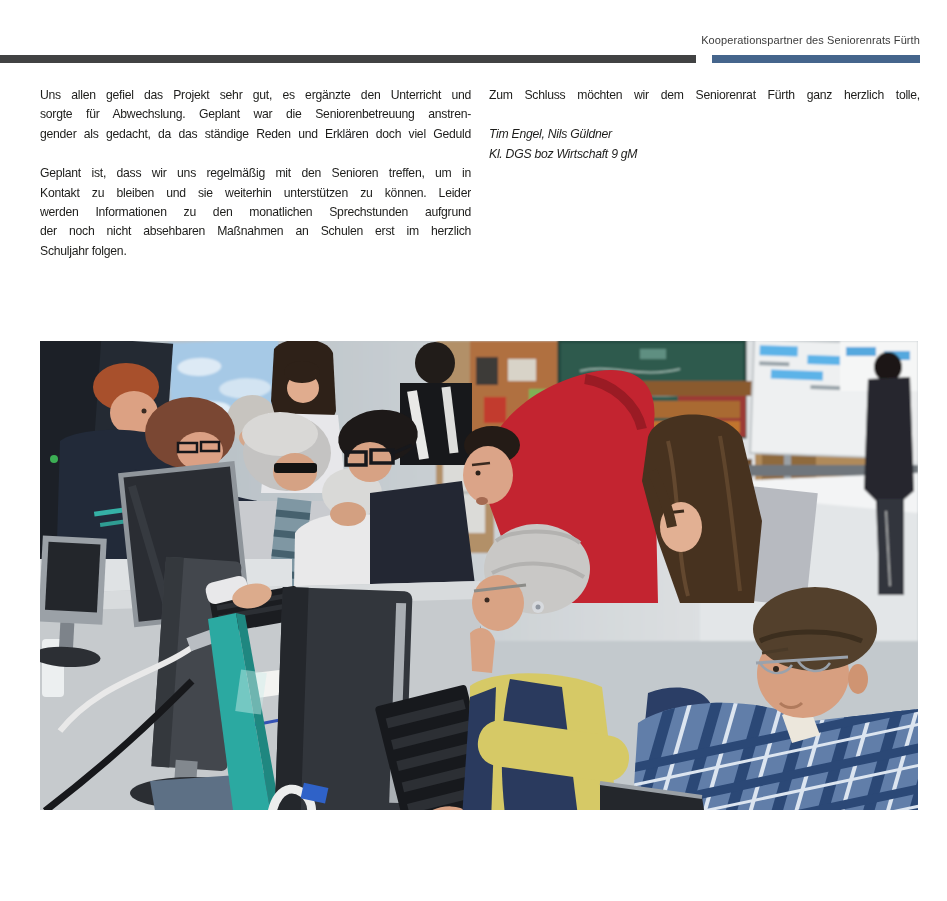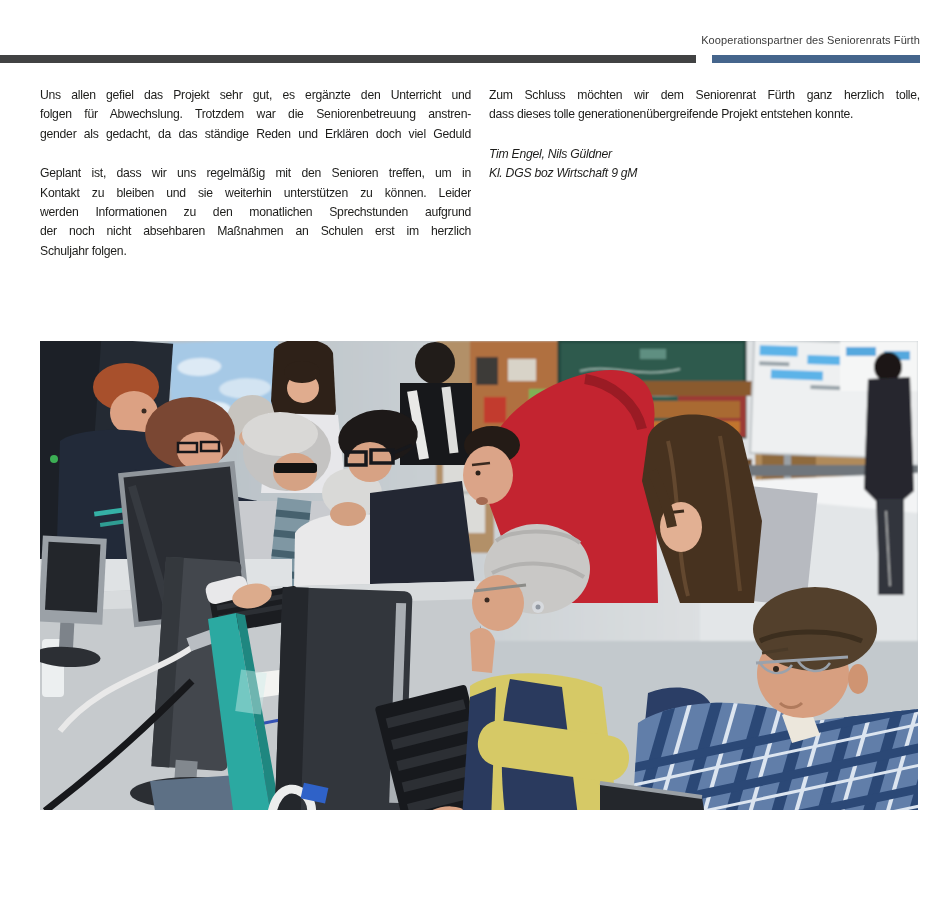--- a/index.html
+++ b/index.html
@@ -39,36 +39,35 @@
 
 <div class="page">
 
   <div class="header-label">Kooperationspartner des Seniorenrats Fürth</div>
   <div class="rule rule-dark"></div>
   <div class="rule rule-blue"></div>
 
   <div class="col col-left">
     <div class="para">
       <div class="tline jl">Uns allen gefiel das Projekt sehr gut, es ergänzte den Unterricht und</div>
-      <div class="tline jl">folgen für Abwechslung. Trotzdem war die Seniorenbetreuung anstren-</div>
+      <div class="tline jl">sorgte für Abwechslung. Geplant war die Seniorenbetreuung anstren-</div>
       <div class="tline jl">gender als gedacht, da das ständige Reden und Erklären doch viel Geduld</div>
     </div>
     <div class="para">
       <div class="tline jl">Geplant ist, dass wir uns regelmäßig mit den Senioren treffen, um in</div>
       <div class="tline jl">Kontakt zu bleiben und sie weiterhin unterstützen zu können. Leider</div>
       <div class="tline jl">werden Informationen zu den monatlichen Sprechstunden aufgrund</div>
       <div class="tline jl">der noch nicht absehbaren Maßnahmen an Schulen erst im herzlich</div>
       <div class="tline">Schuljahr folgen.</div>
     </div>
   </div>
 
   <div class="col col-right">
     <div class="para">
       <div class="tline jl">Zum Schluss möchten wir dem Seniorenrat Fürth ganz herzlich tolle,</div>
-      <div class="tline">dass dieses tolle generationenübergreifende Projekt entstehen konnte.</div>
     </div>
     <div class="para credits">
       <div class="tline">Tim Engel, Nils Güldner</div>
       <div class="tline">Kl. DGS boz Wirtschaft 9 gM</div>
     </div>
   </div>
 
   <figure class="photo" role="img" aria-label="Schüler und Senioren gemeinsam an Computer-Arbeitsplätzen im Klassenzimmer: Jugendliche, darunter ein Junge im roten Kapuzenpullover, helfen älteren Menschen mit Brillen an Monitoren; im Hintergrund Pinnwände, Whiteboard und Regale">
     <svg width="878" height="508" viewBox="0 0 878 508" xmlns="http://www.w3.org/2000/svg">
       <defs>

